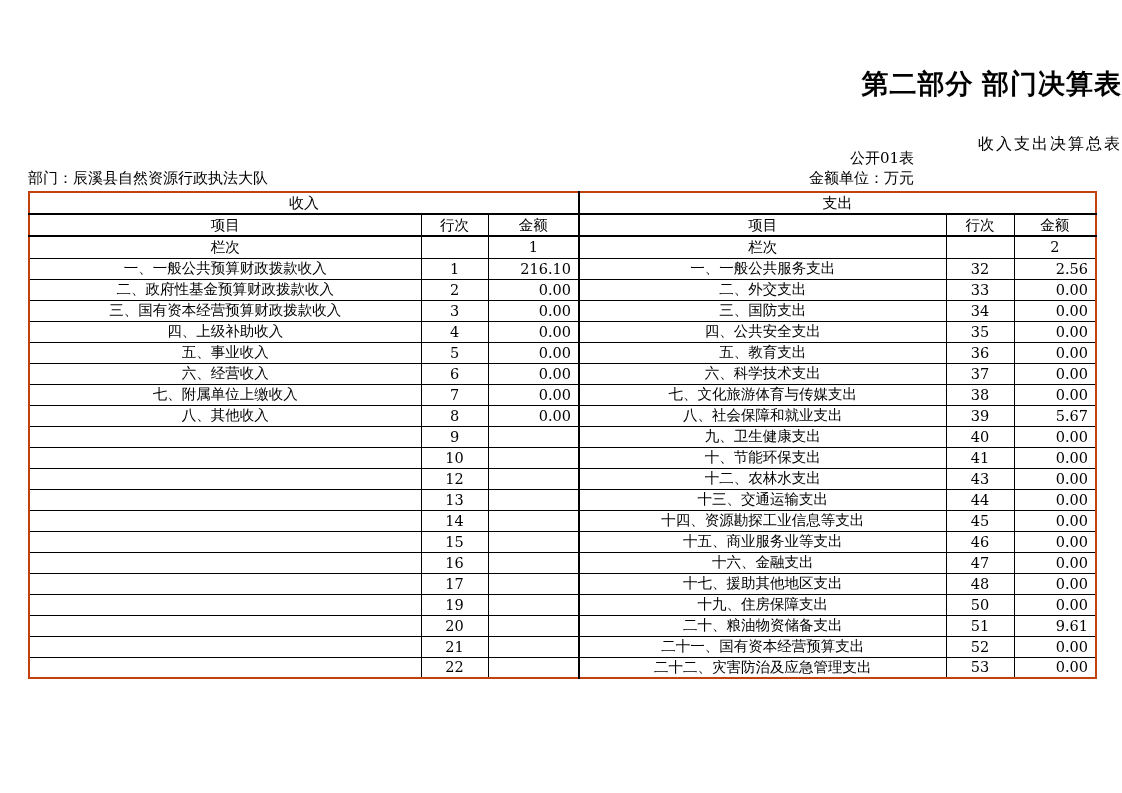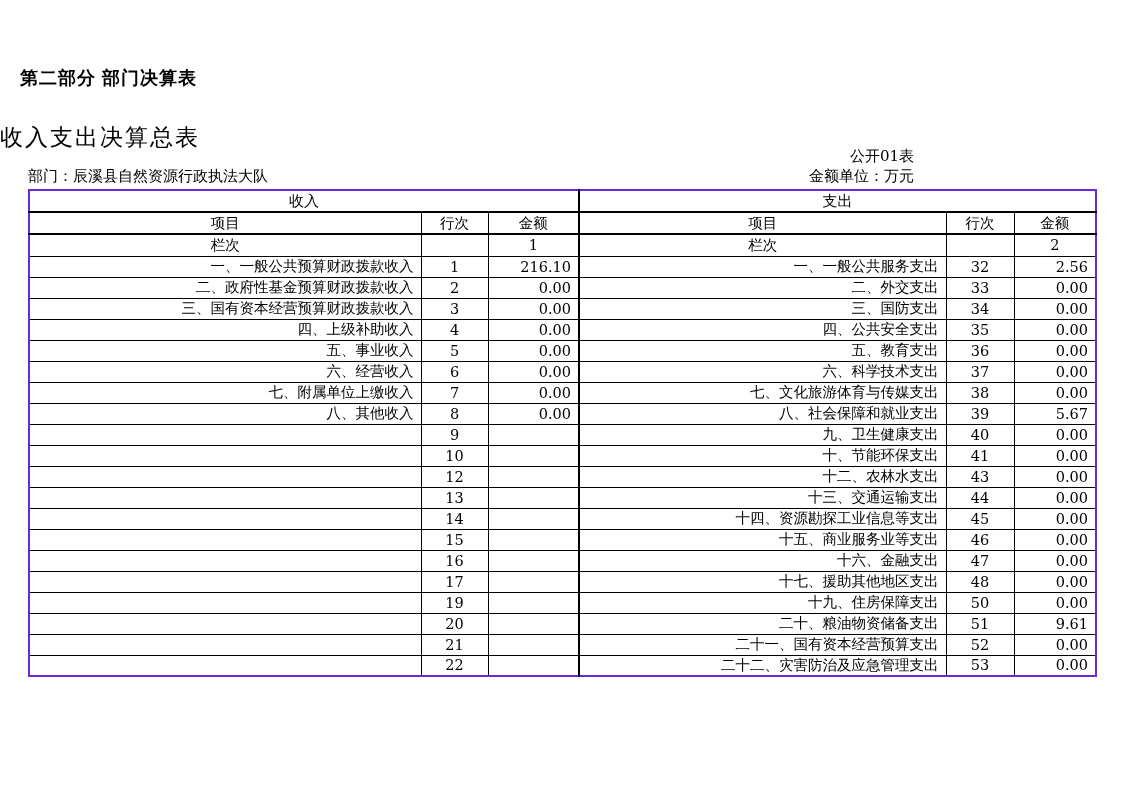--- a/index.html
+++ b/index.html
@@ -9,33 +9,33 @@
     width: 1122px;
     height: 793px;
     background: #ffffff;
     color: #000;
     font-family: "DejaVu Serif", "Liberation Serif", serif;
     overflow: hidden;
   }
   .part-title {
     margin: 0;
     padding-top: 66px;
-    text-align: left;
+    text-align: right;
     font-family: "Liberation Sans", "DejaVu Sans", sans-serif;
     font-weight: bold;
-    font-size: 18px;
+    font-size: 27px;
     letter-spacing: 1px;
     padding-left: 20px;
   }
   .table-title {
     margin: 0;
     padding-top: 32px;
-    text-align: left;
+    text-align: right;
     font-weight: normal;
-    font-size: 23px;
+    font-size: 16px;
     letter-spacing: 2px;
   }
   .doc-body { width: 886px; margin: 0 auto 0 28px; }
   .code-line {
     margin-top: -6px;
     text-align: right;
     font-size: 15px;
     line-height: 18px;
   }
   .meta-line {
@@ -44,35 +44,35 @@
     align-items: center;
     font-size: 15px;
     line-height: 19px;
     margin-top: 2px;
     margin-bottom: 3px;
   }
   table.fin {
     width: 1067px;
     border-collapse: collapse;
     table-layout: fixed;
-    border: 2px solid #6d28d9;
+    border: 2px solid #c2410c;
     font-size: 14.5px;
   }
   table.fin th, table.fin td {
     border: 1px solid #000;
     padding: 0 7px;
     overflow: hidden;
     white-space: nowrap;
     font-weight: normal;
   }
   table.fin thead th { height: 22px; text-align: center; }
   table.fin thead tr.section-row th { border-bottom: 2px solid #000; font-size: 15px; }
   table.fin thead tr.cols-row th { border-bottom: 2px solid #000; }
   table.fin tbody td { height: 21px; }
-  td.item { text-align: right; margin-left: 33px; }
+  td.item { text-align: center; margin-left: 33px; }
   td.rownum, th.rownum { text-align: center; }
   td.amount { text-align: right; }
   .mid { border-left: 2px solid #000 !important; }
 </style>
 </head>
 <body>
 
 <div class="page">
   <h1 class="part-title">第二部分 部门决算表</h1>
   <h2 class="table-title">收入支出决算总表</h2>

